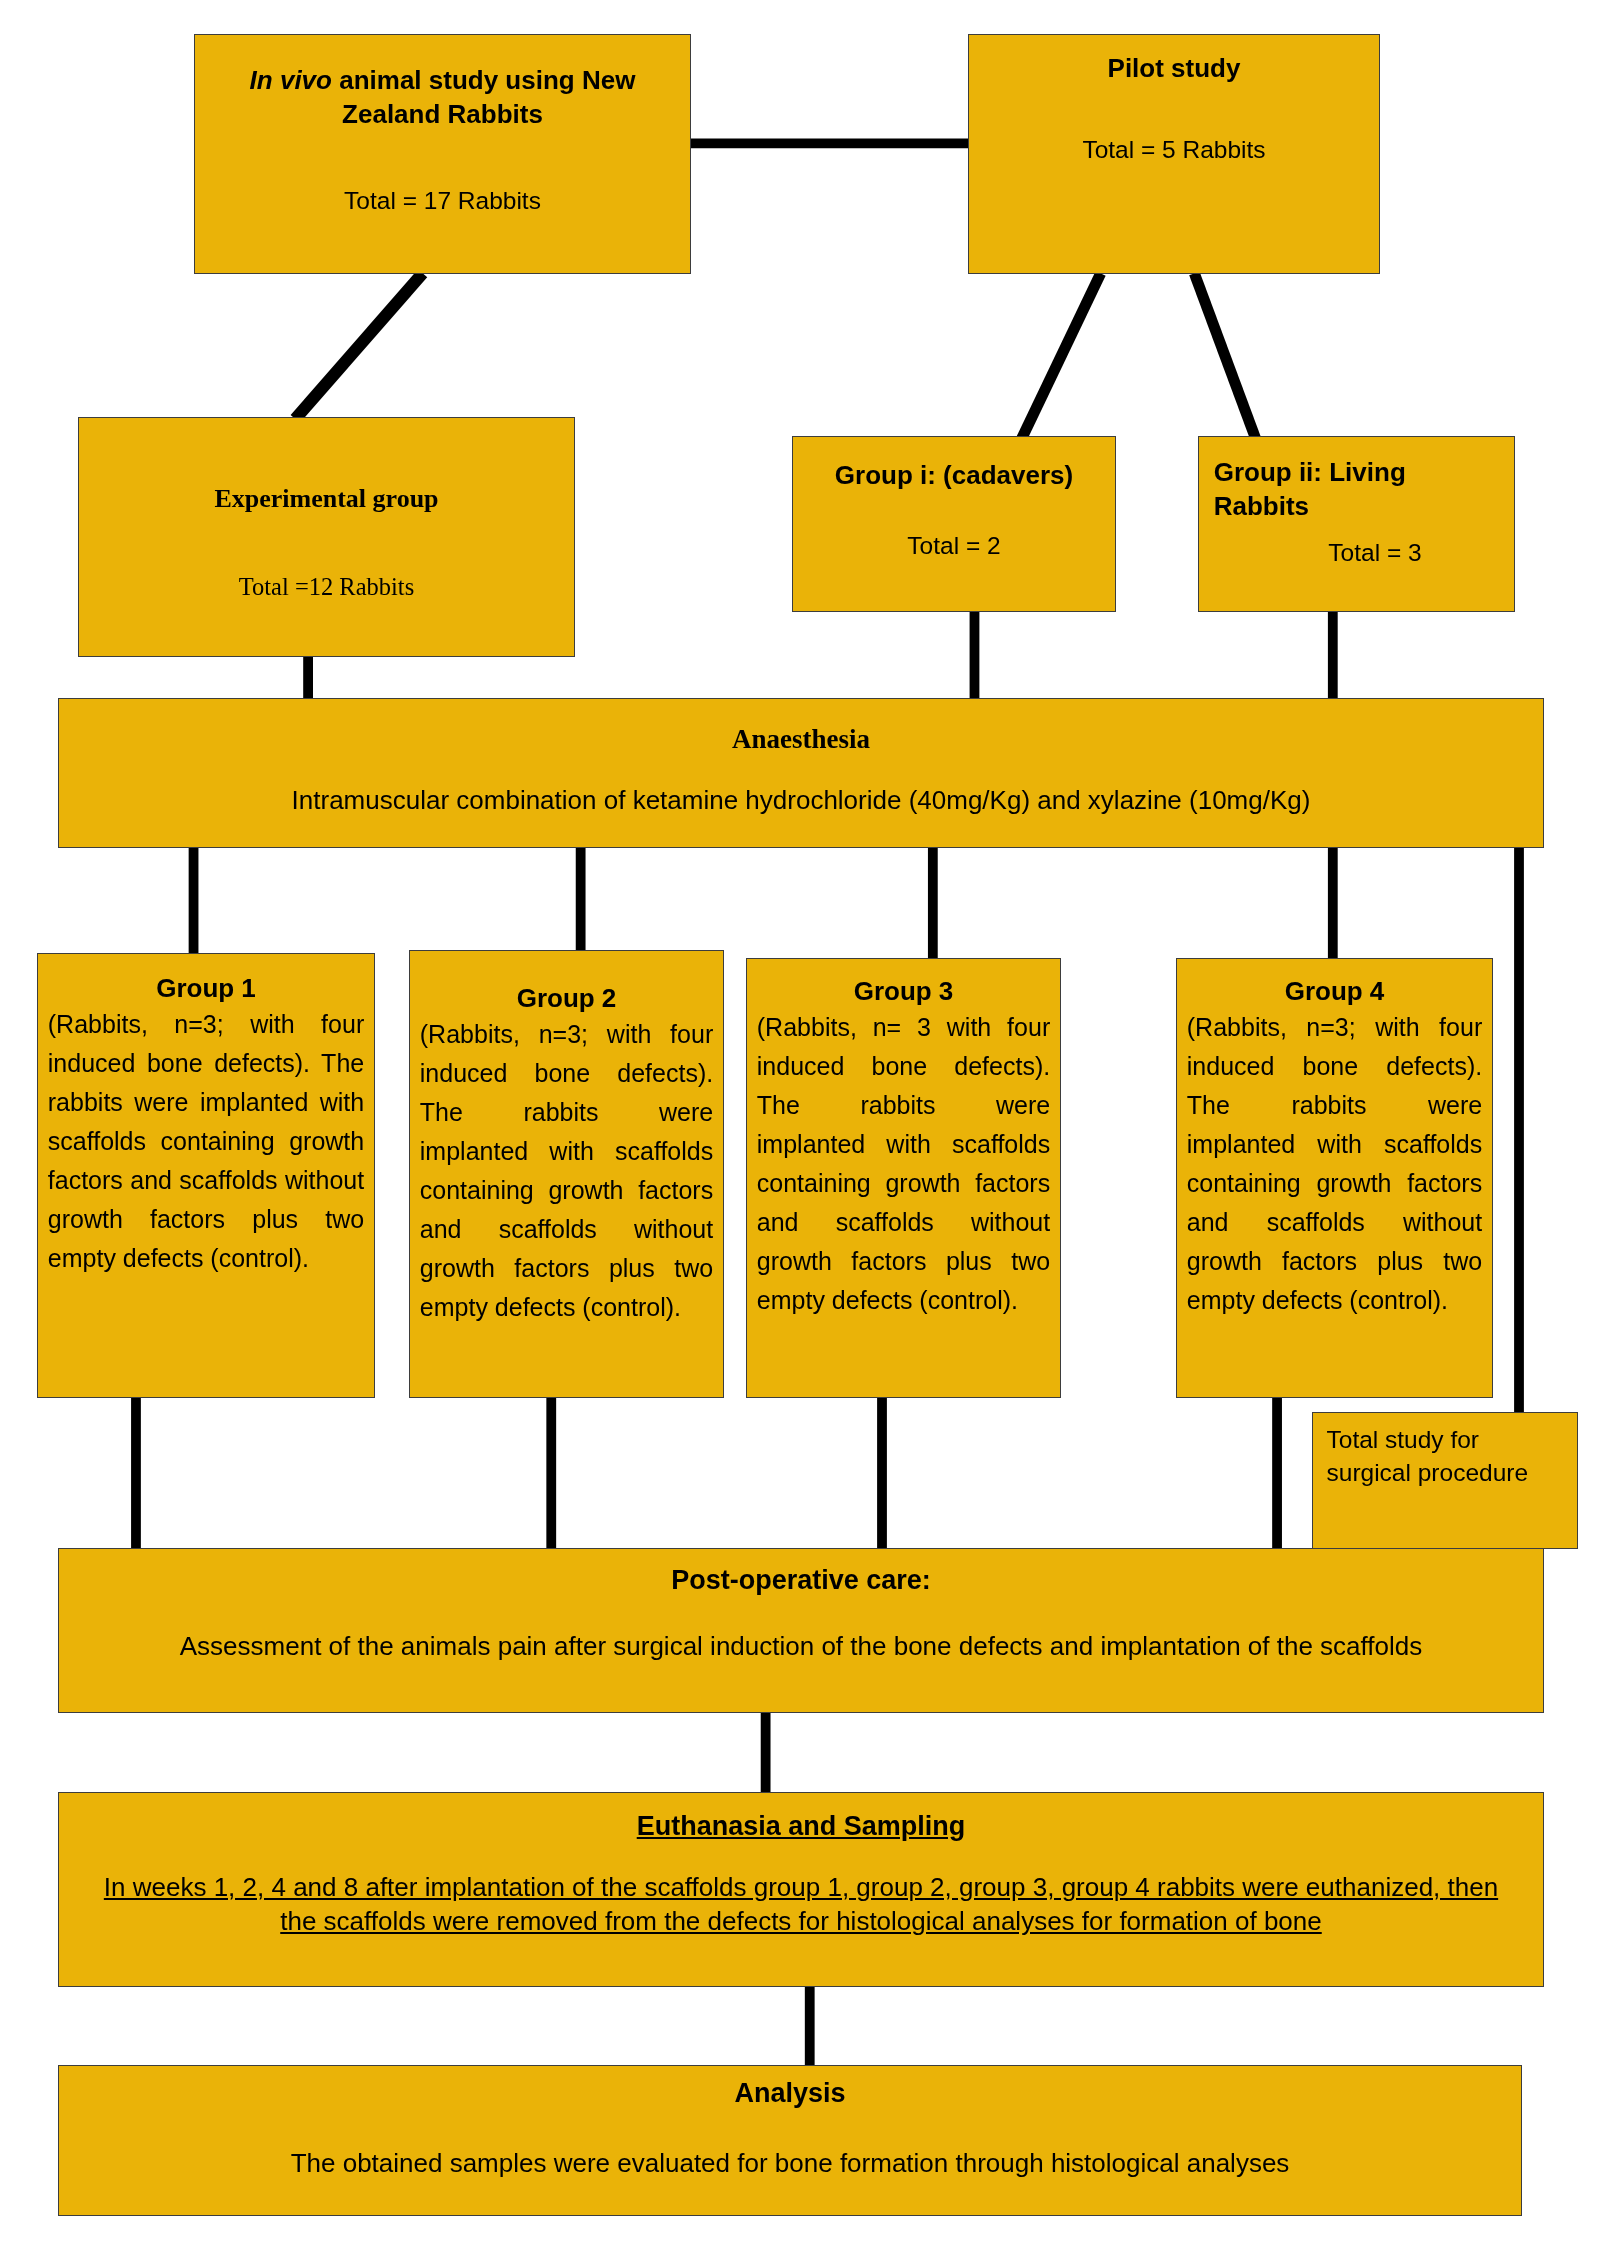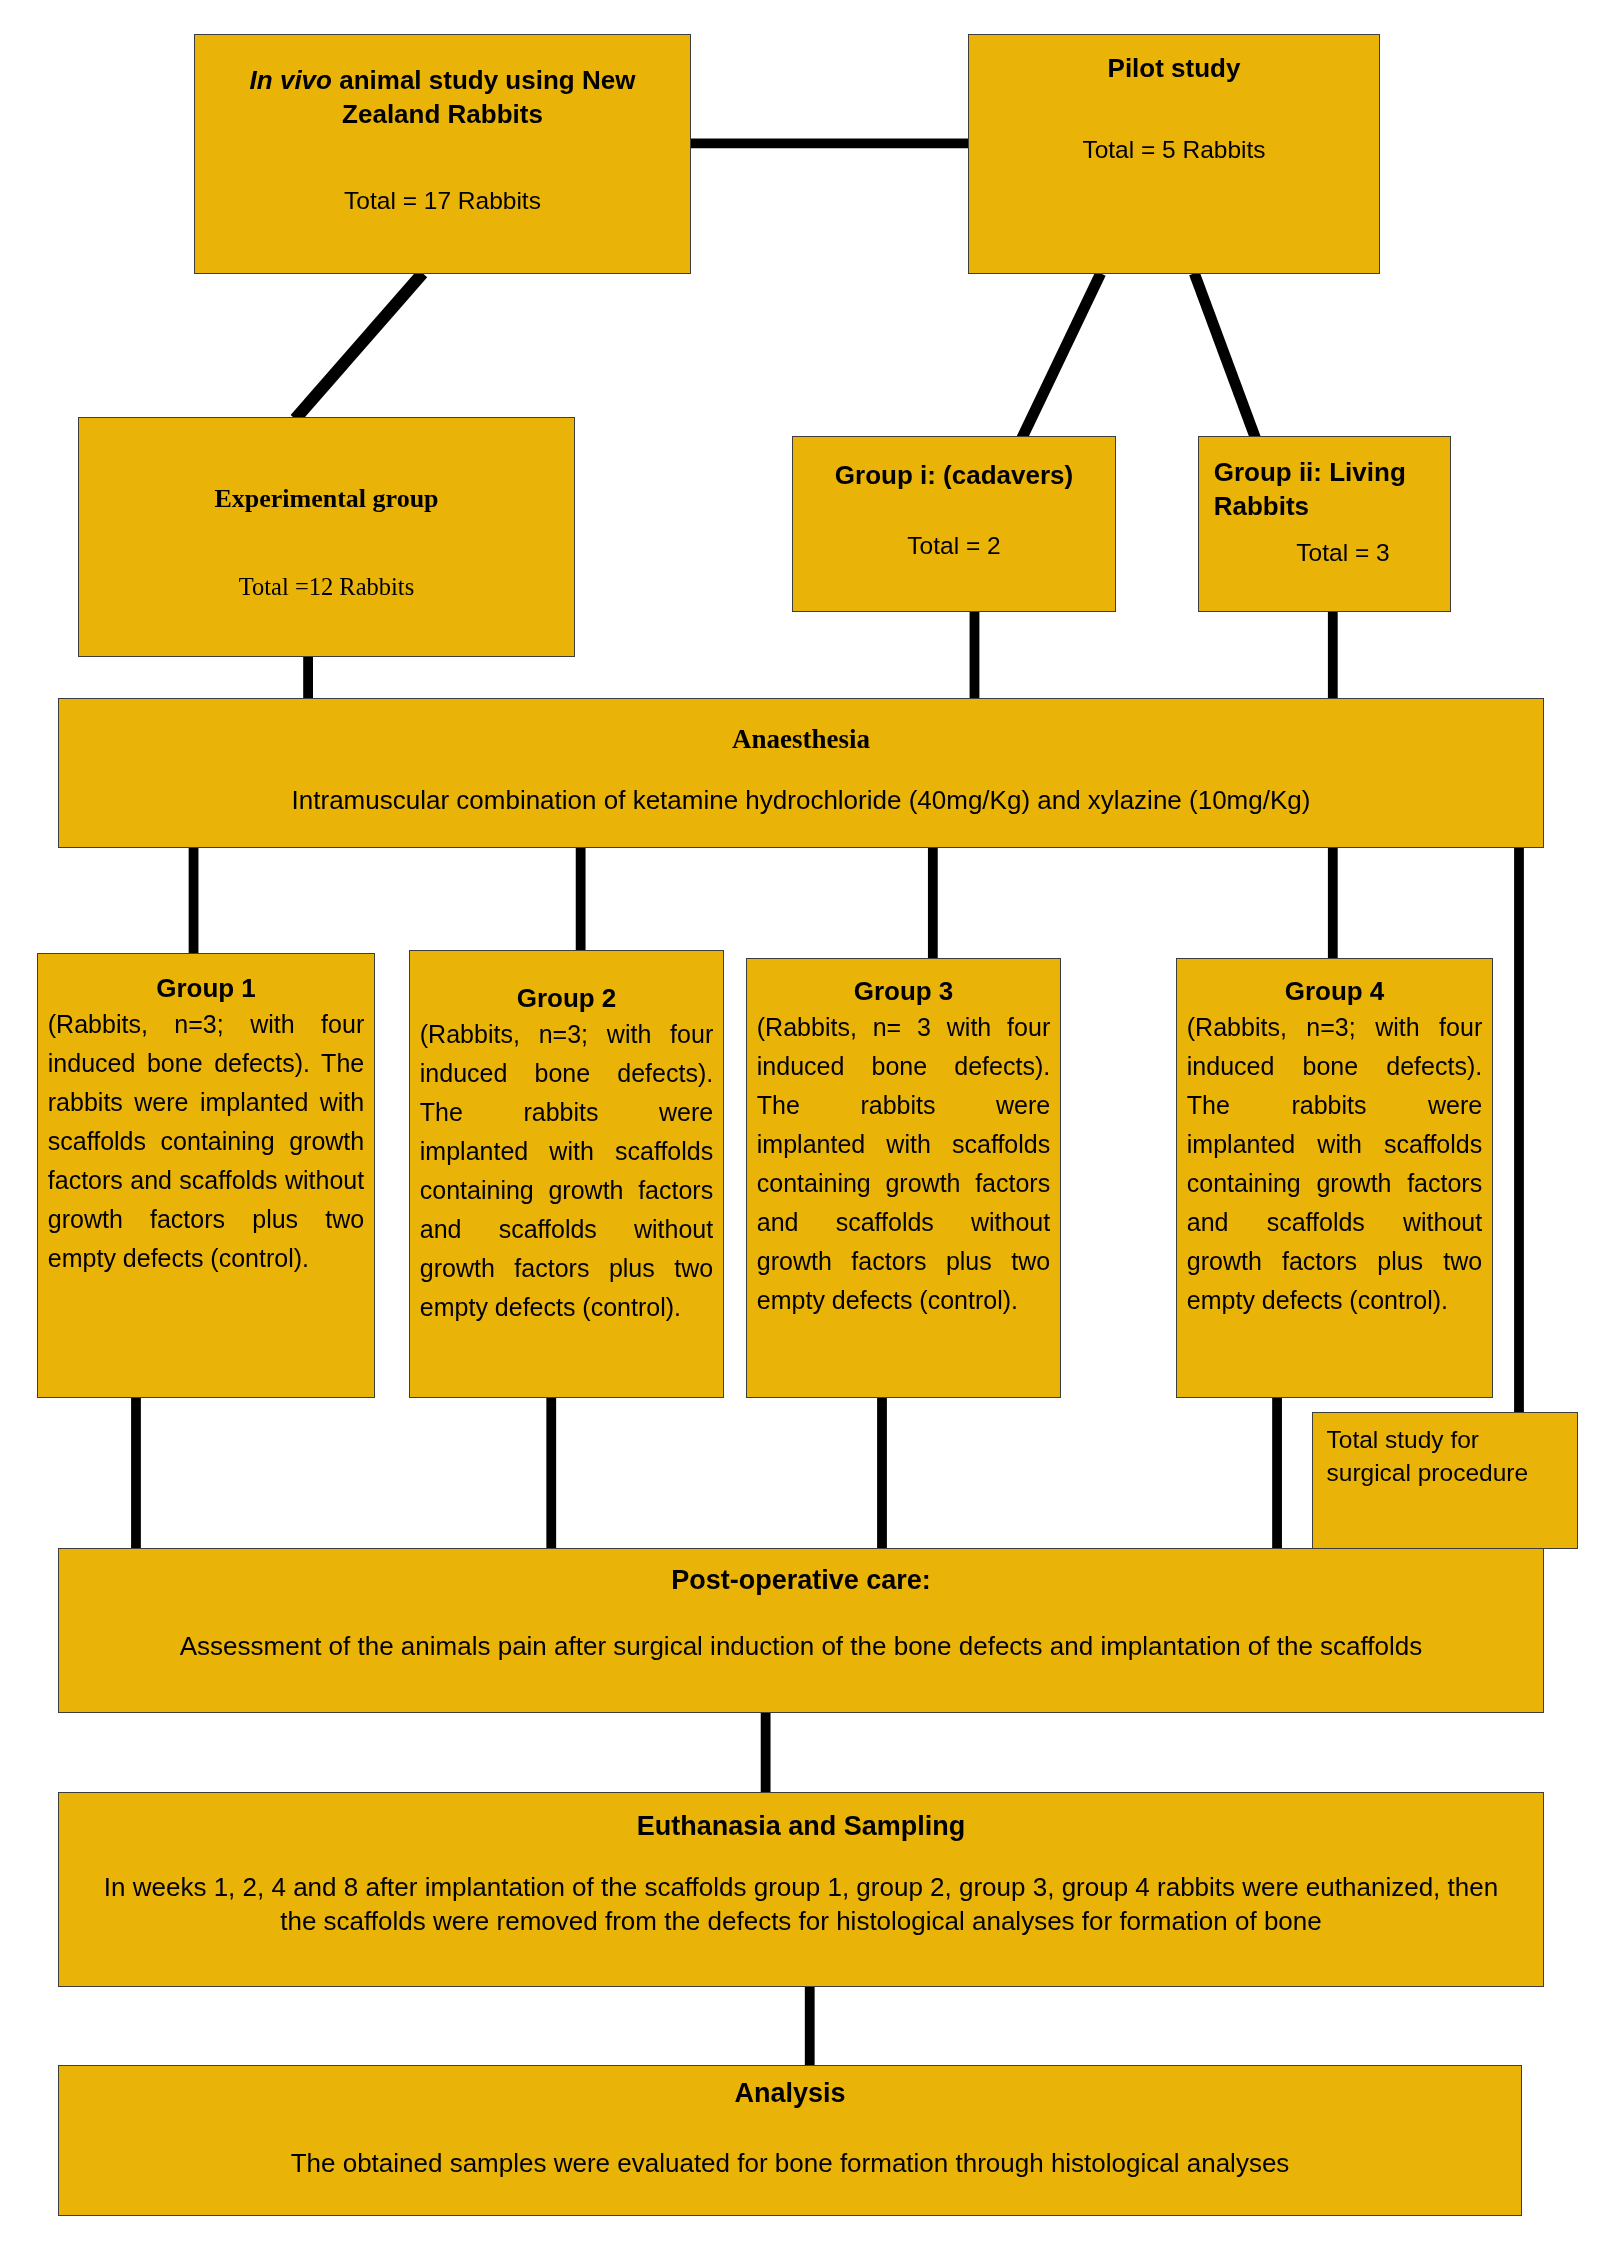--- a/index.html
+++ b/index.html
@@ -62,21 +62,21 @@
 <div class="node serif" style="left:78px; top:417px; width:497px; height:240px; padding:64px 18.4px 0 18.4px;">
   <div class="title">Experimental group</div>
   <div class="total" style="margin-top:55px;">Total =12 Rabbits</div>
 </div>
 
 <div class="node" style="left:792px; top:436px; width:324px; height:176px; padding:21px 12.3px 0 12.3px;">
   <div class="title">Group i: (cadavers)</div>
   <div class="total" style="margin-top:38px;">Total = 2</div>
 </div>
 
-<div class="node" style="left:1198px; top:436px; width:253px; height:176px; padding:18.4px 14.7px 0 14.7px;">
+<div class="node" style="left:1198px; top:436px; width:317px; height:176px; padding:18.4px 14.7px 0 14.7px;">
   <div class="title leftalign">Group ii: Living Rabbits</div>
   <div class="total" style="margin-top:13.5px; padding-left:37px;">Total = 3</div>
 </div>
 
 <div class="node" style="left:58px; top:698px; width:1486px; height:150px; padding:23px 24.5px 0 24.5px;">
   <div class="title serif" style="font-size:27px;">Anaesthesia</div>
   <div class="body" style="margin-top:27px;">Intramuscular combination of ketamine hydrochloride (40mg/Kg) and xylazine (10mg/Kg)</div>
 </div>
 
 <div class="node groupbox" style="left:37px; top:953px; width:338px; height:445px; padding-top:17px;">
@@ -101,21 +101,21 @@
 
 <div class="node smallbox" style="left:1312px; top:1412px; width:266px; height:137px;">
   <div>Total study for surgical procedure</div>
 </div>
 
 <div class="node" style="left:58px; top:1548px; width:1486px; height:165px; padding:13.5px 24.5px 0 24.5px;">
   <div class="title" style="font-size:27px;">Post-operative care:</div>
   <div class="body" style="margin-top:32px;">Assessment of the animals pain after surgical induction of the bone defects and implantation of the scaffolds</div>
 </div>
 
-<div class="node" style="left:58px; top:1792px; width:1486px; height:195px; padding:16px 37px 0 37px;">
+<div class="node" style="left:58px; top:1792px; width:1486px; height:195px; padding:16px 37px 0 37px;text-decoration:underline;">
   <div class="title" style="font-size:27px;">Euthanasia and Sampling</div>
   <div class="body" style="margin-top:27px;">In weeks 1, 2, 4 and 8 after implantation of the scaffolds group 1, group 2, group 3, group 4 rabbits were euthanized, then the scaffolds were removed from the defects for histological analyses for formation of bone</div>
 </div>
 
 <div class="node" style="left:58px; top:2065px; width:1464px; height:151px; padding:9.8px 24.5px 0 24.5px;">
   <div class="title" style="font-size:27px;">Analysis</div>
   <div class="body" style="margin-top:36px;">The obtained samples were evaluated for bone formation through histological analyses</div>
 </div>
 
 

